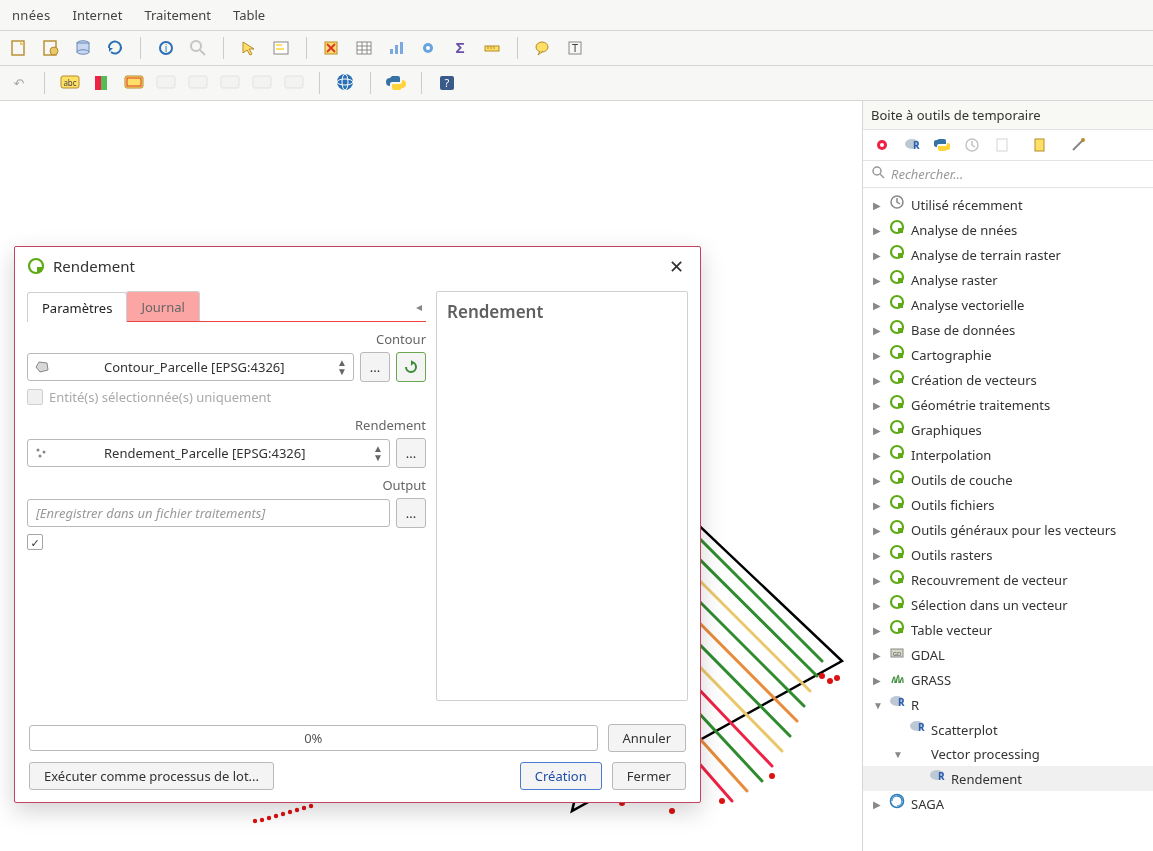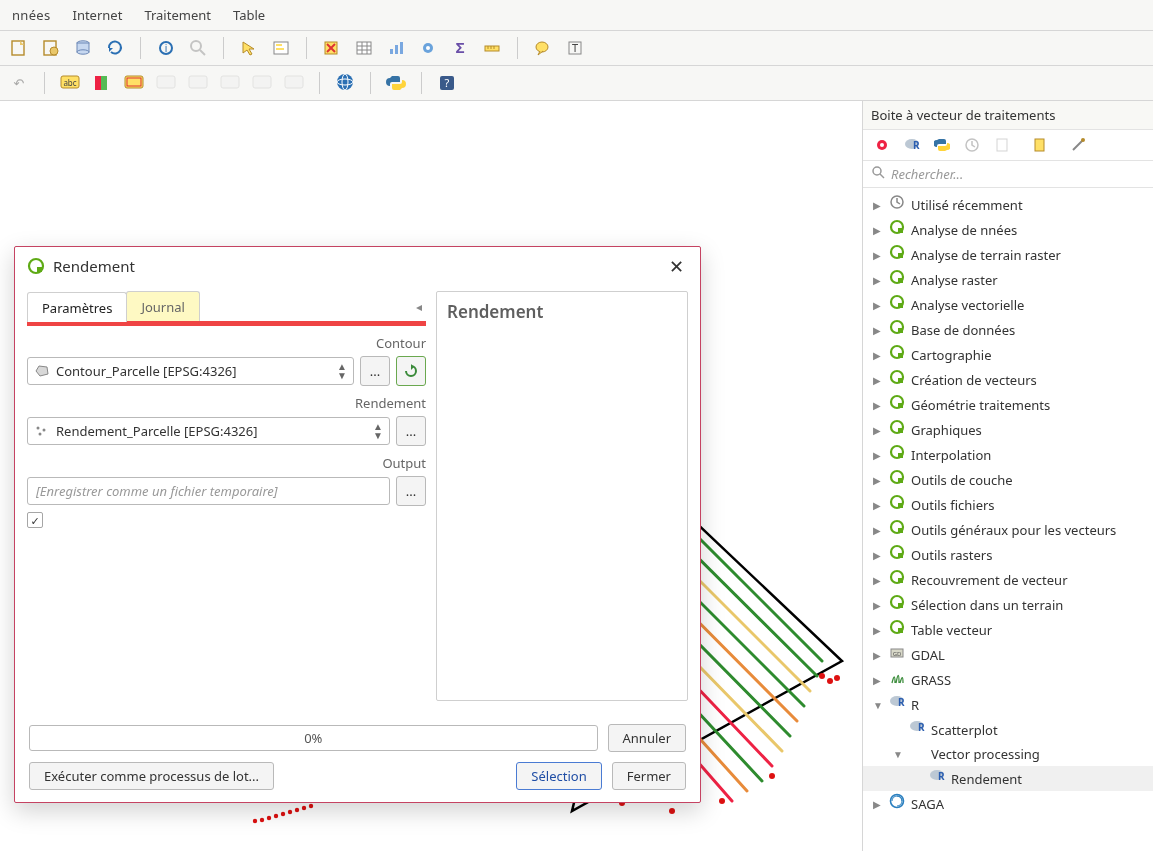--- a/index.html
+++ b/index.html
@@ -105,29 +105,29 @@
   }
   .left-col {
     flex: 1;
   }
   .right-col {
     width: 252px;
   }
 
   .tabs {
     display: flex;
-    border-bottom: 5px solid #ef4444;
+    border-bottom: 1px solid #ef4444;
     margin-bottom: 6px;
   }
   .tab {
     padding: 6px 14px 5px 14px;
     border: 1px solid #cfcfcf;
     border-bottom: none;
     margin-right: -1px;
-    background: #fef9c3;
+    background: #fca5a5;
     color: #666;
     border-top-left-radius: 3px;
     border-top-right-radius: 3px;
   }
   .tab.active {
     background: #fff;
     color: #222;
     position: relative;
     top: 1px;
   }
@@ -158,21 +158,21 @@
     height: 26px;
     border: 1px solid #b9b9b9;
     border-radius: 3px;
     display: flex;
     align-items: center;
     padding: 0 6px;
     gap: 6px;
     background: #fff;
     color: #333;
   }
-  .combo .combo-value { flex: 1; overflow: hidden; text-overflow: ellipsis; white-space: nowrap; }
+  .combo .combo-value { flex: 1; overflow: hidden; text-overflow: ellipsis; white-space: nowrap; margin-left: 48px; }
   .combo .chevrons { color: #666; font-size: 10px; line-height: 9px; display: flex; flex-direction: column; }
 
   .small-btn {
     width: 28px;
     height: 28px;
     border: 1px solid #b9b9b9;
     border-radius: 3px;
     background: #f4f4f4;
     display: flex;
     align-items: center;
@@ -610,41 +610,45 @@
             </div>
             <div class="small-btn">...</div>
             <div class="small-btn" style="border-color:#6aa84f">
               <svg width="14" height="14">
                   <path d="M7 2 a5 5 0 1 1 -5 5" fill="none" stroke="#3a8a3a" stroke-width="2"></path>
                   <path d="M7 0 l3 3 l-3 3 z" fill="#3a8a3a"></path>
                 </svg>
             </div>
           </div>
 
+          <div class="checkbox-row">
+            <span class="chk disabled"></span>
+            <span class="chk-label disabled">Entité(s) sélectionnée(s) uniquement</span>
+          </div>
 
           <div class="section-label">Rendement</div>
           <div class="row">
             <div class="combo">
               <svg width="16" height="14">
                   <circle cx="4" cy="4" r="1.5" fill="#888"></circle>
                   <circle cx="10" cy="6" r="1.5" fill="#888"></circle>
                   <circle cx="6" cy="10" r="1.5" fill="#888"></circle>
                 </svg>
               <span class="combo-value">Rendement_Parcelle [EPSG:4326]</span>
               <div class="chevrons">
                   <span>▲</span>
                   <span>▼</span>
                 </div>
             </div>
             <div class="small-btn">...</div>
           </div>
 
           <div class="section-label">Output</div>
           <div class="row">
-            <div class="output-input">[Enregistrer comme un fichier temporaire]</div>
+            <div class="output-input">[Enregistrer dans un fichier traitements]</div>
             <div class="small-btn">...</div>
           </div>
 
           <div class="checkbox-row">
             <span class="chk">✓</span>
           </div>
         </div>
 
         <div class="right-col">
           <div class="side-panel-box">
@@ -654,29 +658,29 @@
       </div>
 
       <div class="dialog-bottom">
         <div class="progress-row">
           <div class="progress-bar">0%</div>
           <div class="btn">Annuler</div>
         </div>
         <div class="button-row">
           <div class="btn">Exécuter comme processus de lot...</div>
           <div class="spacer"></div>
-          <div class="btn primary">Sélection</div>
+          <div class="btn primary">Création</div>
           <div class="btn">Fermer</div>
         </div>
       </div>
     </div>
   </div>
 
   <div class="dock">
-    <div class="dock-title">Boite à vecteur de traitements</div>
+    <div class="dock-title">Boite à outils de temporaire</div>
     <div class="dock-toolbar">
       <div class="tb-btn">
         <svg width="16" height="16">
             <circle cx="8" cy="8" r="5" fill="#e24"></circle>
             <circle cx="8" cy="8" r="2" fill="#fff"></circle>
           </svg>
       </div>
       <div class="tb-btn">
         <svg width="16" height="16">
             <ellipse cx="8" cy="7" rx="7" ry="5" fill="#bcc8d4"></ellipse>
@@ -851,21 +855,21 @@
               <rect x="9" y="9" width="5" height="5" fill="#5eaa15"></rect>
             </svg></span>
           <span>Recouvrement de vecteur</span>
         </div>
         <div class="tree-row l0">
           <span class="exp">▶</span>
           <span><svg width="16" height="16">
               <circle cx="8" cy="8" r="6" fill="none" stroke="#5eaa15" stroke-width="2.2"></circle>
               <rect x="9" y="9" width="5" height="5" fill="#5eaa15"></rect>
             </svg></span>
-          <span>Sélection dans un terrain</span>
+          <span>Sélection dans un vecteur</span>
         </div>
         <div class="tree-row l0">
           <span class="exp">▶</span>
           <span><svg width="16" height="16">
               <circle cx="8" cy="8" r="6" fill="none" stroke="#5eaa15" stroke-width="2.2"></circle>
               <rect x="9" y="9" width="5" height="5" fill="#5eaa15"></rect>
             </svg></span>
           <span>Table vecteur</span>
         </div>
         <div class="tree-row l0">

